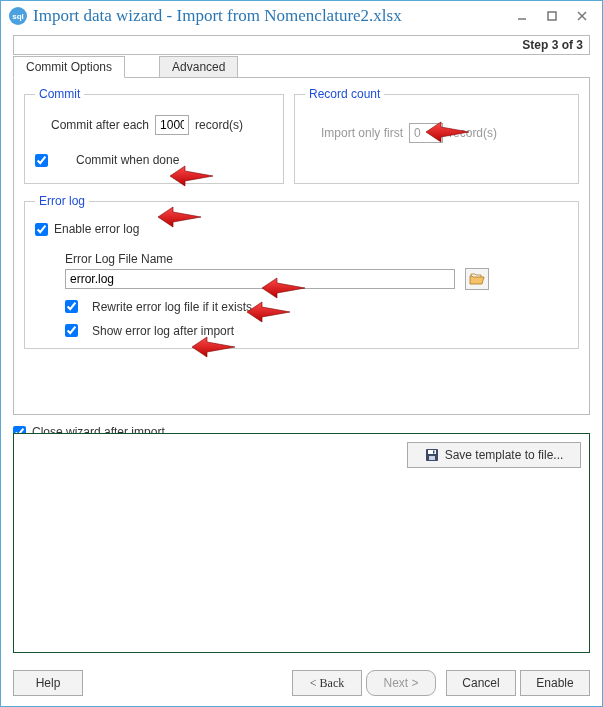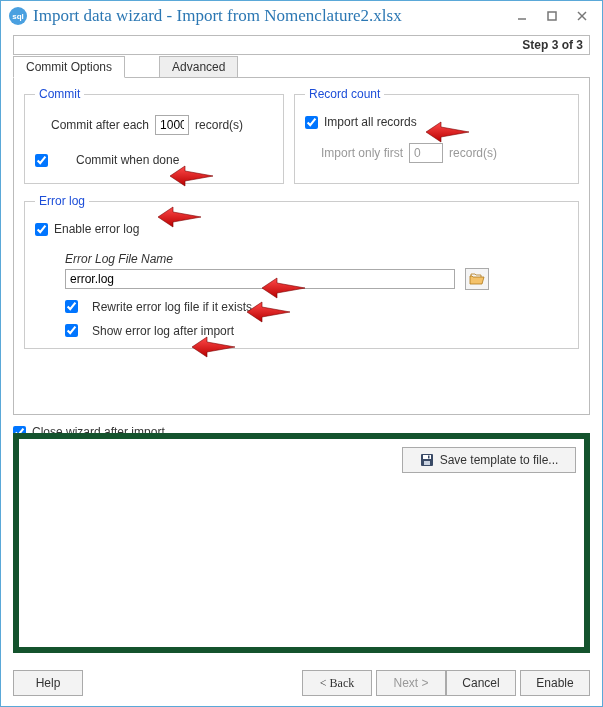--- a/index.html
+++ b/index.html
@@ -105,40 +105,40 @@
     height: 20px;
     padding: 0 4px;
     font-family: inherit;
     font-size: 12px;
   }
   input[type="text"].num { width: 34px; text-align: left; }
   input[type="checkbox"] { width: 13px; height: 13px; margin: 0; }
   .disabled-text { color: #999; }
   input[disabled] { background: #fff; color: #999; }
   .fs-errlog { margin-top: 10px; }
-  .sublabel { margin-left: 30px; margin-top: 16px; margin-bottom: 2px; font-style: italic; }
+  .sublabel { margin-left: 30px; margin-top: 16px; margin-bottom: 2px; }
   .filerow { display: flex; align-items: center; gap: 10px; margin-left: 30px; }
   .filerow input { flex: 0 0 390px; }
   .browse-btn {
     width: 24px; height: 22px;
     border: 1px solid #aaa;
     background: #f5f5f5;
     display: flex; align-items: center; justify-content: center;
     cursor: pointer;
   }
   .chk-under { margin-left: 30px; margin-top: 10px; display: flex; align-items: flex-start; gap: 14px;}
   .closerow { margin: 10px 12px 0 12px; display: flex; align-items: center; gap: 6px;}
   .dotted { border-bottom: 1px dotted #999; }
   
   .templatepanel {
     position: absolute;
     left: 12px; right: 12px;
     top: 432px;
     height: 220px;
-    border: 6px solid #14532d;
+    border: 1px solid #14532d;
     background: #fff;
   }
   .savetpl-btn {
     position: absolute;
     right: 8px; top: 8px;
     width: 174px; height: 26px;
     border: 1px solid #aaa;
     background: #f3f3f3;
     display: flex; align-items: center; justify-content: center;
     gap: 6px;
@@ -218,24 +218,20 @@
         <span>record(s)</span>
       </div>
       <div class="line" style="margin-top:18px;gap:28px;">
         <input type="checkbox" checked="" style="">
         <span>Commit when done</span>
       </div>
     </fieldset>
 
     <fieldset class="fs-record">
       <legend>Record count</legend>
-      <div class="line">
-        <input type="checkbox" checked="" style="">
-        <span>Import all records</span>
-      </div>
       <div class="line indent" style="margin-top:14px;">
         <span class="disabled-text">Import only first</span>
         <input type="text" class="num" disabled="" value="0" style="">
         <span class="disabled-text">record(s)</span>
       </div>
     </fieldset>
   </div>
 
   <fieldset class="fs-errlog">
     <legend>Error log</legend>
@@ -278,21 +274,21 @@
       <rect x="8" y="2.5" width="1.5" height="3" fill="#3a4a66"></rect>
     </svg>
     <span>Save template to file...</span>
   </div>
 </div>
 
 <div class="btnbar">
   <div class="btn">Help</div>
   <div class="spacer"></div>
   <div class="btn" style="margin-right:4px;font-family:Liberation Serif, serif;">&lt; Back</div>
-  <div class="btn dis" style="">Next &gt;</div>
+  <div class="btn dis" style="margin-right:10px;border-radius:9px;">Next &gt;</div>
   <div class="btn" style="margin-right:4px;">Cancel</div>
   <div class="btn">Enable</div>
 </div>
 
 <svg width="46" height="22" class="arrow" style="left:424px; top:120px;">
     <defs>
       <linearGradient id="rg" x1="0" y1="0" x2="0" y2="1">
         <stop offset="0" stop-color="#ff4a4a"></stop>
         <stop offset="1" stop-color="#b80000"></stop>
       </linearGradient>

